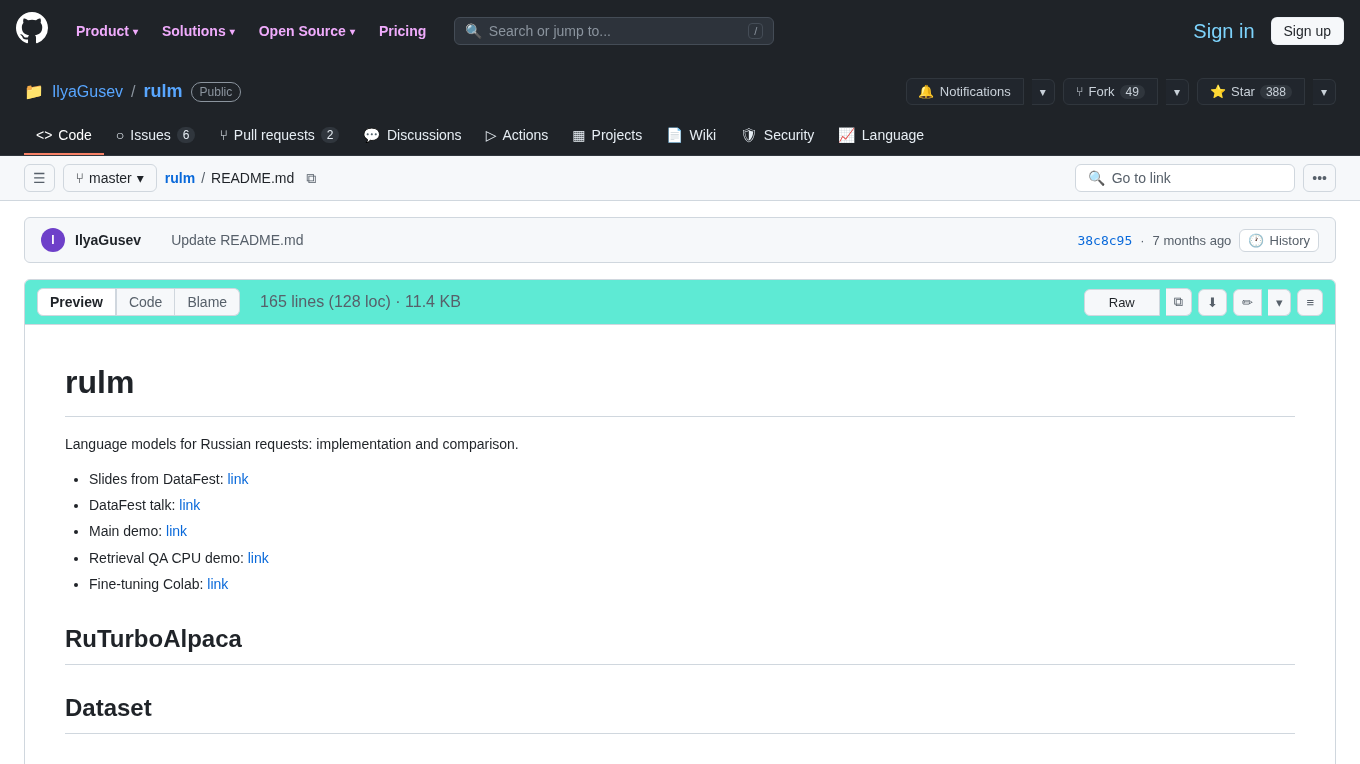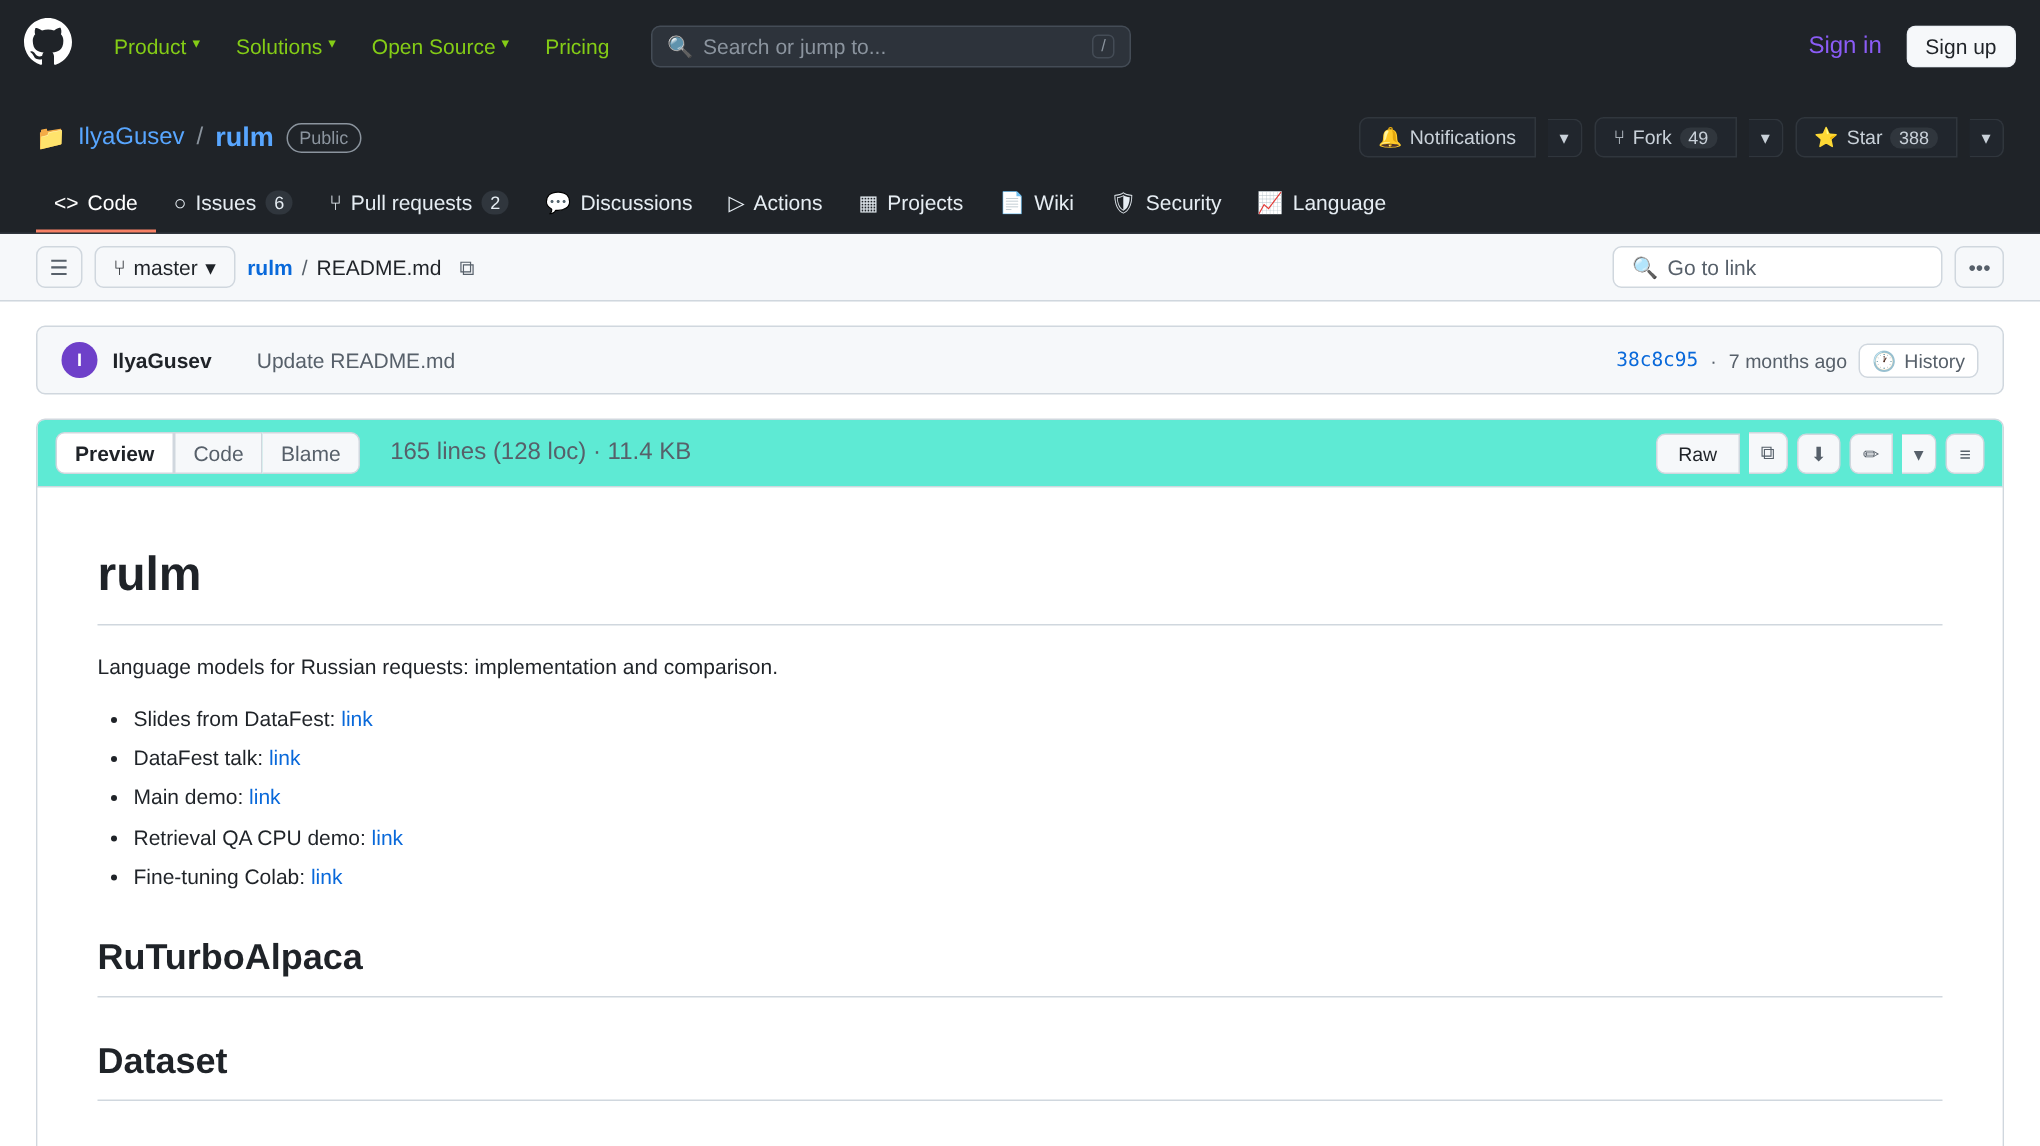--- a/index.html
+++ b/index.html
@@ -13,24 +13,25 @@
       padding: 0 16px;
       height: 62px;
       gap: 16px;
     }
     .top-nav .logo {
       color: #fff;
       font-size: 24px;
       margin-right: 8px;
     }
     .nav-item {
-      color: #84cc16;
-      font-size: 14px;
-      font-weight: 400;
-      display: flex;
+      color: #f0abfc;
+      font-size: 14px;
+      font-weight: 700;
+      display: flex;
+      align-items: center;
       gap: 4px;
       cursor: pointer;
       padding: 8px 4px;
       white-space: nowrap;
     }
     .nav-chevron { font-size: 10px; }
     .search-bar {
       flex: 1;
       max-width: 320px;
       background: #2d333b;
@@ -59,22 +60,22 @@
       font-size: 11px;
       color: #8b949e;
     }
     .nav-spacer { flex: 1; }
     .nav-auth {
       display: flex;
       align-items: center;
       gap: 8px;
     }
     .btn-signin {
-      color: #8b5cf6;
-      font-size: 16px;
+      color: #7dd3fc;
+      font-size: 20px;
       background: transparent;
       border: none;
       cursor: pointer;
       padding: 5px 8px;
     }
     .btn-signup {
       color: #1f2328;
       background: #f6f8fa;
       border: 1px solid rgba(205,217,229,0.2);
       border-radius: 6px;
@@ -336,21 +337,21 @@
     .file-actions {
       margin-left: auto;
       display: flex;
       align-items: center;
       gap: 6px;
     }
     .fa-btn {
       background: #f6f8fa;
       border: 1px solid #d0d7de;
       border-radius: 6px;
-      padding: 5px 14px;
+      padding: 5px 24px;
       font-size: 13px;
       cursor: pointer;
       color: #1f2328;
     }
     .fa-icon-btn {
       background: #f6f8fa;
       border: 1px solid #d0d7de;
       border-radius: 6px;
       padding: 5px 8px;
       font-size: 13px;

